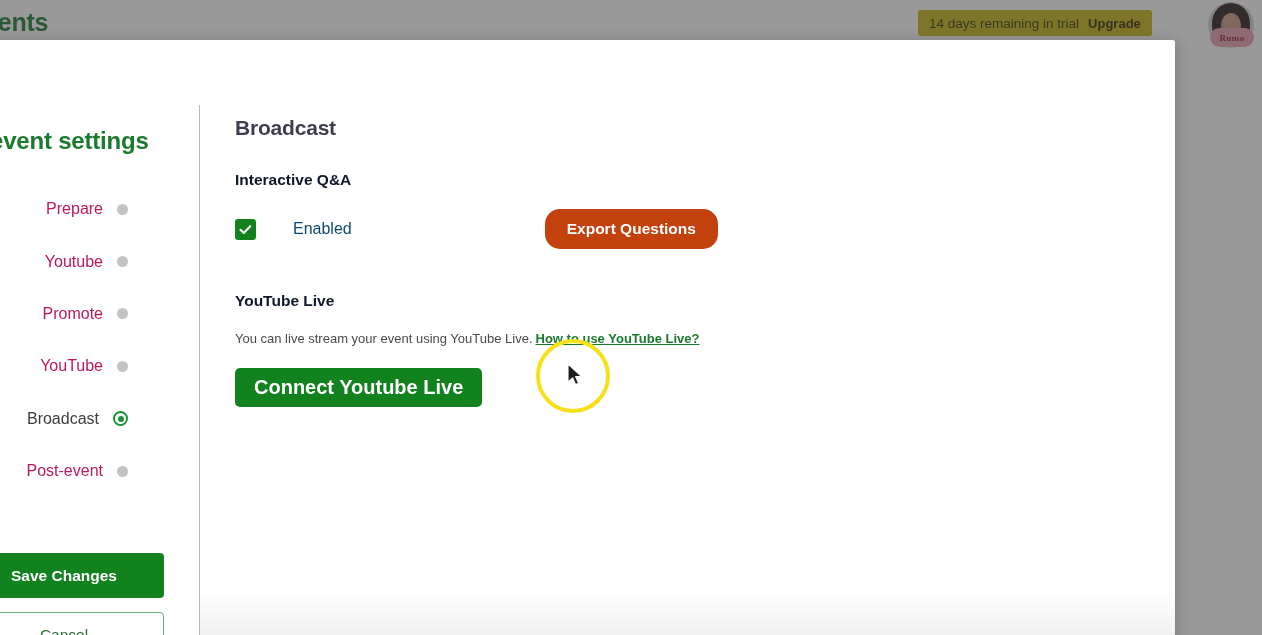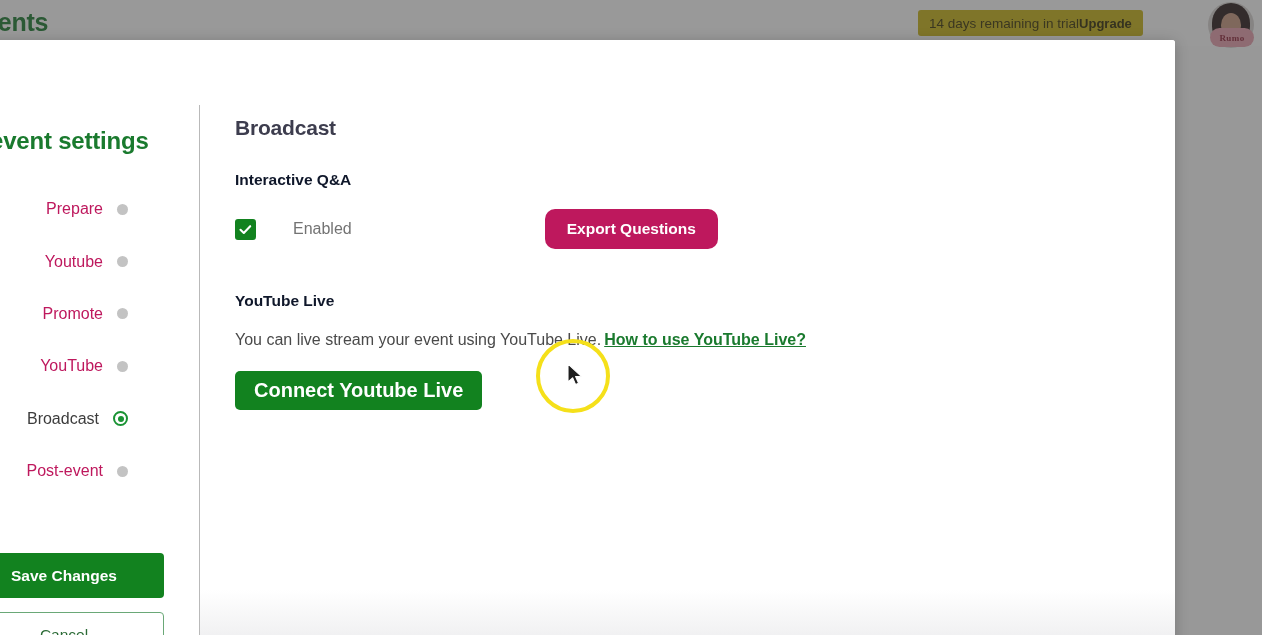--- a/index.html
+++ b/index.html
@@ -51,20 +51,21 @@
   .trial-banner {
     position: absolute;
     left: 918px;
     top: 10px;
     height: 26px;
     padding: 0 11px;
     border-radius: 3px;
     background: #c9b415;
     display: flex;
     align-items: center;
+    gap: 9px;
     white-space: nowrap;
   }
   .trial-text {
     font-size: 13.5px;
     color: #3a3205;
     font-weight: 400;
   }
   .trial-upgrade {
     font-size: 13px;
     color: #2f2903;
@@ -316,43 +317,43 @@
     align-items: center;
     justify-content: center;
     cursor: pointer;
     flex: none;
   }
   .checkbox svg { display: block; }
 
   .checkbox-label {
     margin-left: 37px;
     font-size: 16px;
-    color: #737373;
+    color: #0c4a6e;
   }
 
   .btn-export {
     margin-left: 193px;
     height: 40px;
     padding: 0 22px;
     border: none;
-    border-radius: 10px;
-    background: #be185d;
+    border-radius: 15px;
+    background: #c2410c;
     color: #ffffff;
     font-family: "Liberation Sans", sans-serif;
     font-size: 15.5px;
     font-weight: 700;
     cursor: pointer;
     white-space: nowrap;
   }
 
   .section-yt { margin-top: 42px; }
 
   .yt-desc {
     margin-top: 21px;
-    font-size: 16px;
+    font-size: 13px;
     color: #4a4a4a;
   }
 
   .yt-link {
     color: #1a7a2e;
     font-weight: 700;
     text-decoration: underline;
     margin-left: 3px;
     cursor: pointer;
   }

